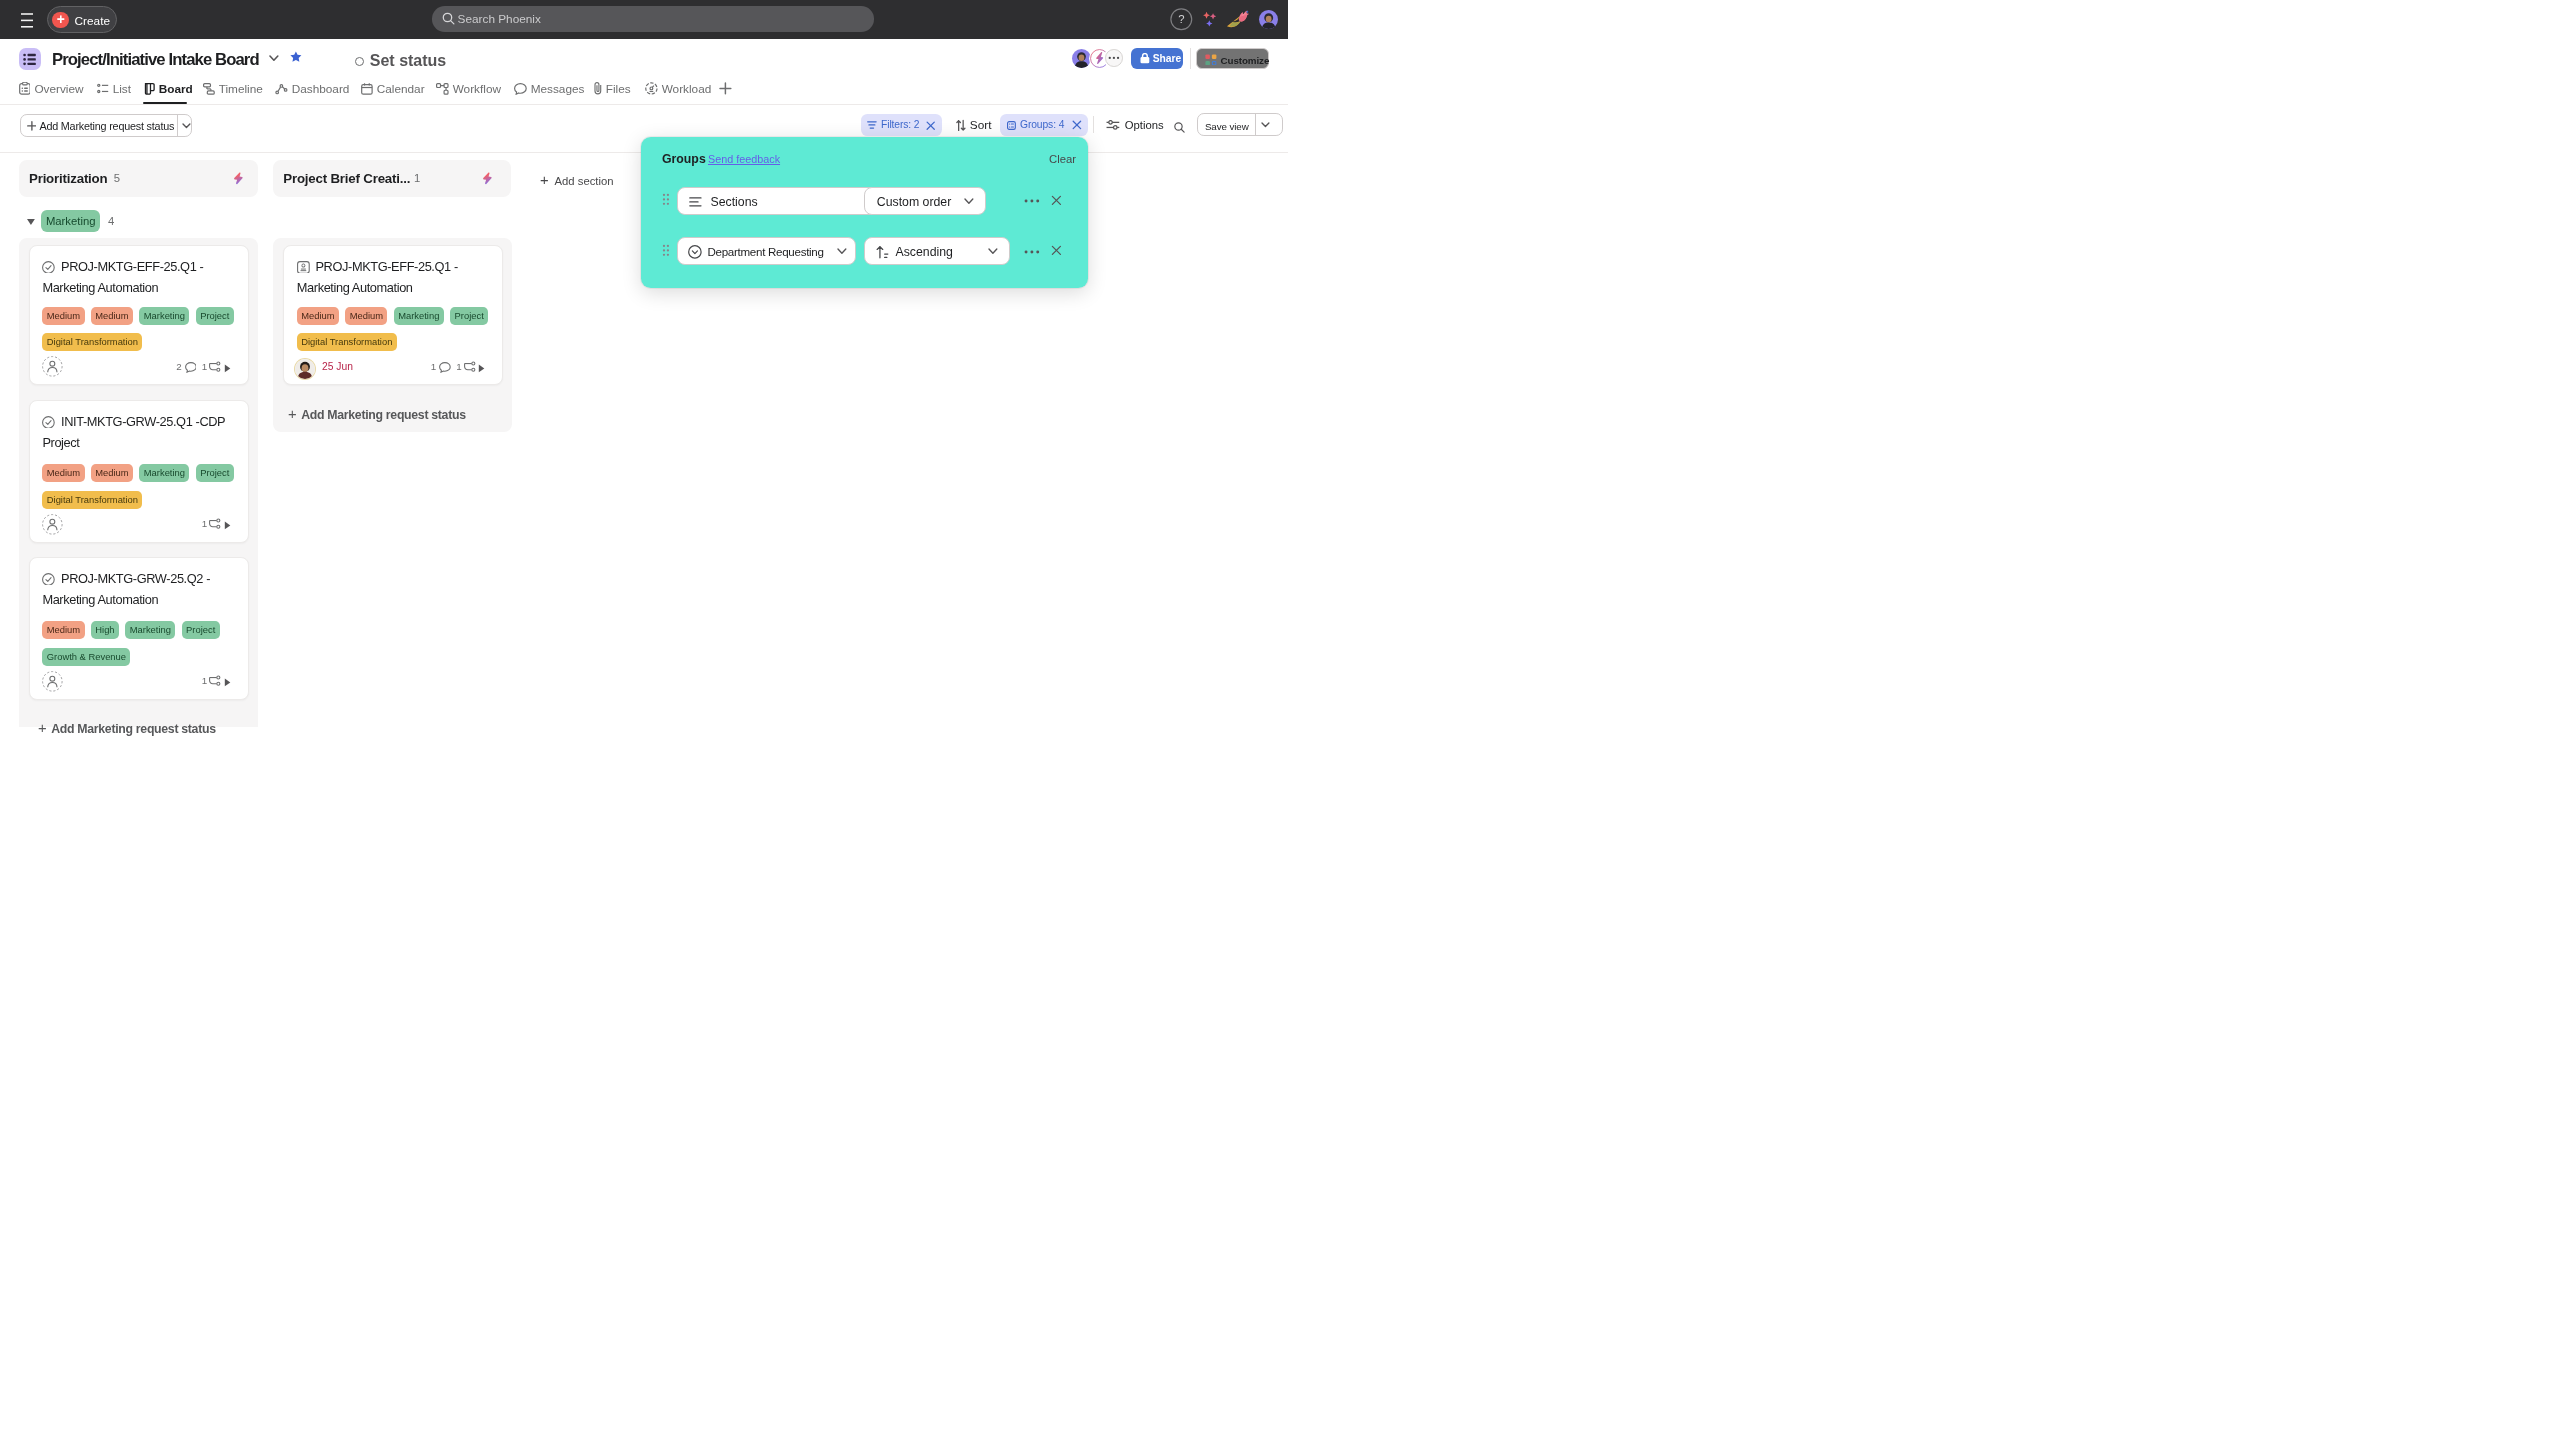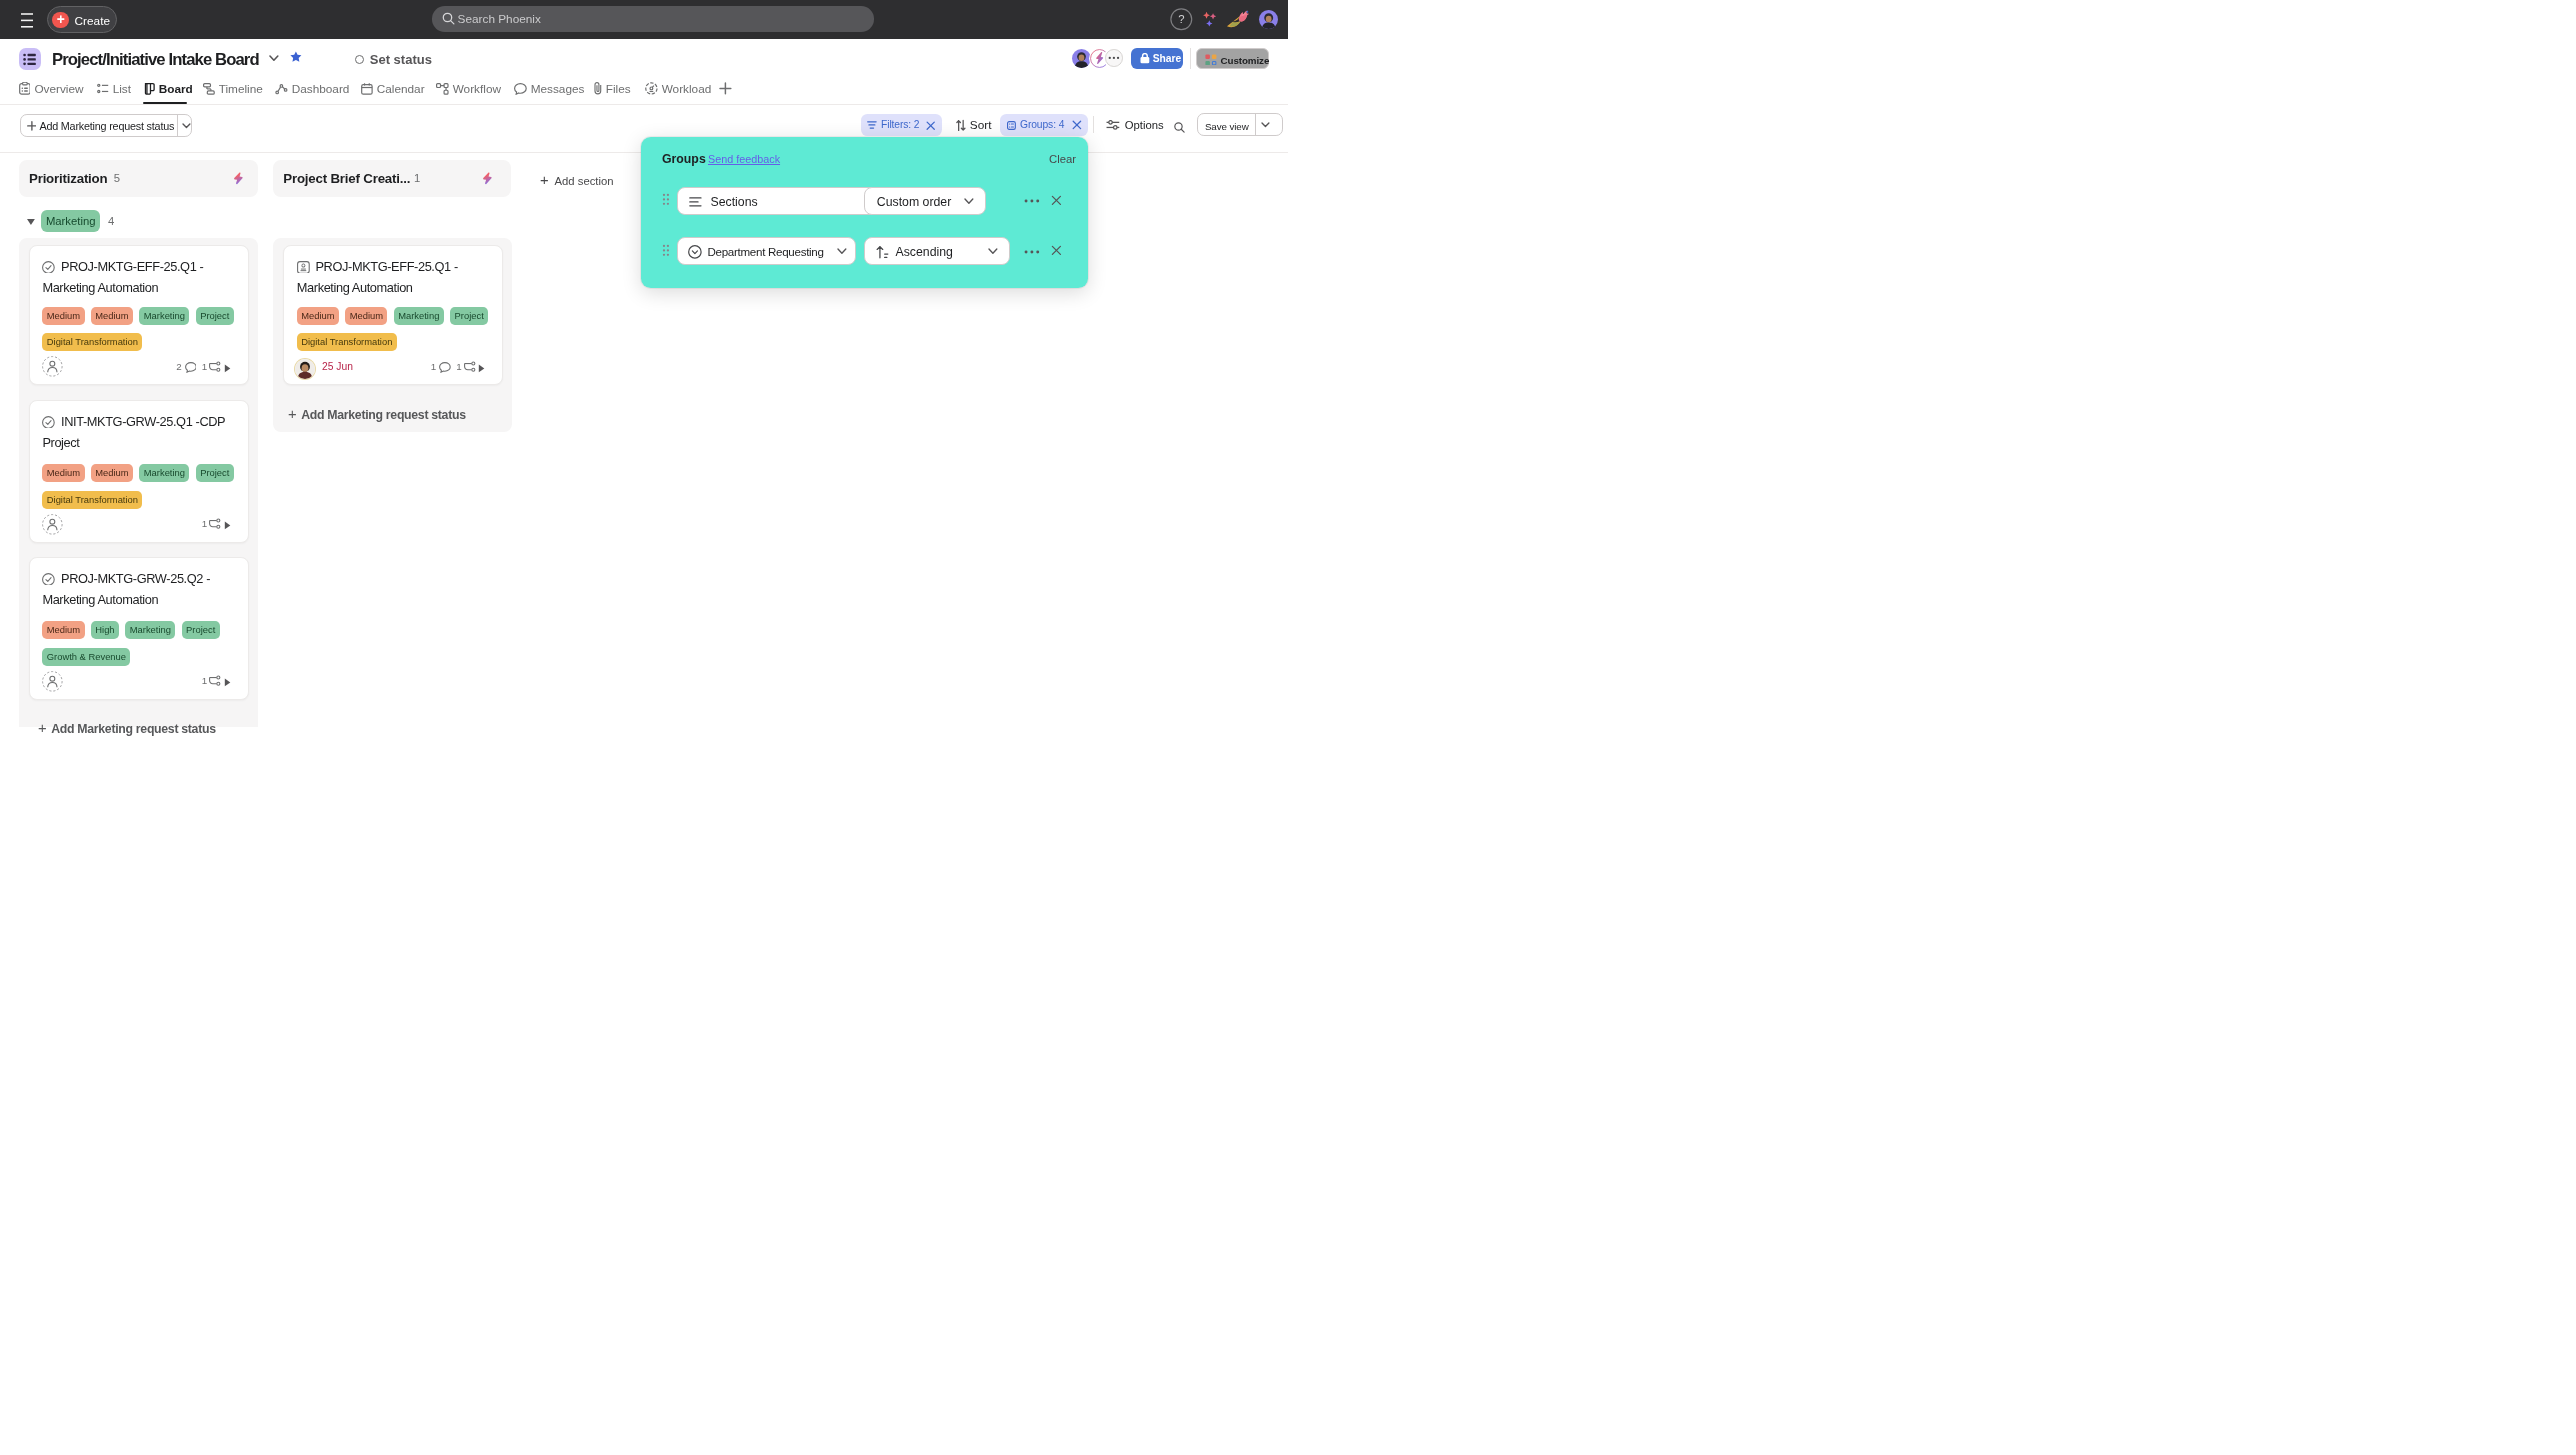--- a/index.html
+++ b/index.html
@@ -19,29 +19,29 @@
 #searchBar { position:absolute; left:432px; top:6.4px; width:442px; height:25.4px;
   background:#565659; border-radius:12.8px; }
 #searchBar .txt { position:absolute; left:25.6px; top:5.9px; font-size:11.8px; color:#cbcbcd; }
 .topIcon { position:absolute; top:0; }
 
 
 #projIcon { position:absolute; left:18.7px; top:48px; width:22px; height:22px; border-radius:6.9px; background:#c9bdf6; }
 #title { position:absolute; left:52px; top:50px; font-size:16.7px; font-weight:700; letter-spacing:-0.9px; }
 #titleChev { position:absolute; left:269px; top:55px; }
 #star { position:absolute; left:290px; top:51px; }
-#setStatus { position:absolute; left:324px; top:52px; font-size:13px; color:#565557; font-weight:700;padding-left:31px; }
+#setStatus { position:absolute; left:324px; top:52px; font-size:16px; color:#565557; font-weight:700;padding-left:31px; }
 #setStatus .circ { display:inline-block; width:8.9px; height:8.9px; border:1.4px solid #6d6e6f; border-radius:50%; margin-right:5.9px; }
 .avat { position:absolute; border-radius:50%; }
 #shareBtn { position:absolute; left:1131px; top:48px; width:52px; height:21px; background:#4573d2;
   border-radius:5.9px; color:#fff; font-size:10.3px; font-weight:700; }
 #shareBtn span { position:absolute; left:21.7px; top:5.4px; }
 #hdrDivider { position:absolute; left:1190px; top:48px; width:1px; height:20.7px; background:#e3e0df; }
 #custBtn { position:absolute; left:1196px; top:48px; width:73px; height:21px; border:1px solid #cfcbcb;
-  border-radius:5.9px; background:#a3a3a3; font-size:9.8px; letter-spacing:-0.1px; font-weight:700; }
+  border-radius:5.9px; background:#737373; font-size:9.8px; letter-spacing:-0.1px; font-weight:700; }
 #custBtn span { position:absolute; left:23.6px; top:5.9px; }
 
 
 #tabs { position:absolute; left:0; top:77px; width:1288px; height:27.6px; border-bottom:1px solid #edeae9; }
 .tab { position:absolute; top:4.9px; font-size:11.8px; color:#6d6e6f; white-space:nowrap; }
 .tab svg { display:inline-block; vertical-align:-2px; margin-right:3.9px; }
 .tab.active { color:#1e1f21; font-weight:700; }
 #boardUnderline { position:absolute; left:143px; top:102px; width:44px; height:2px; background:#1e1f21; border-radius:1px;}
 
 

